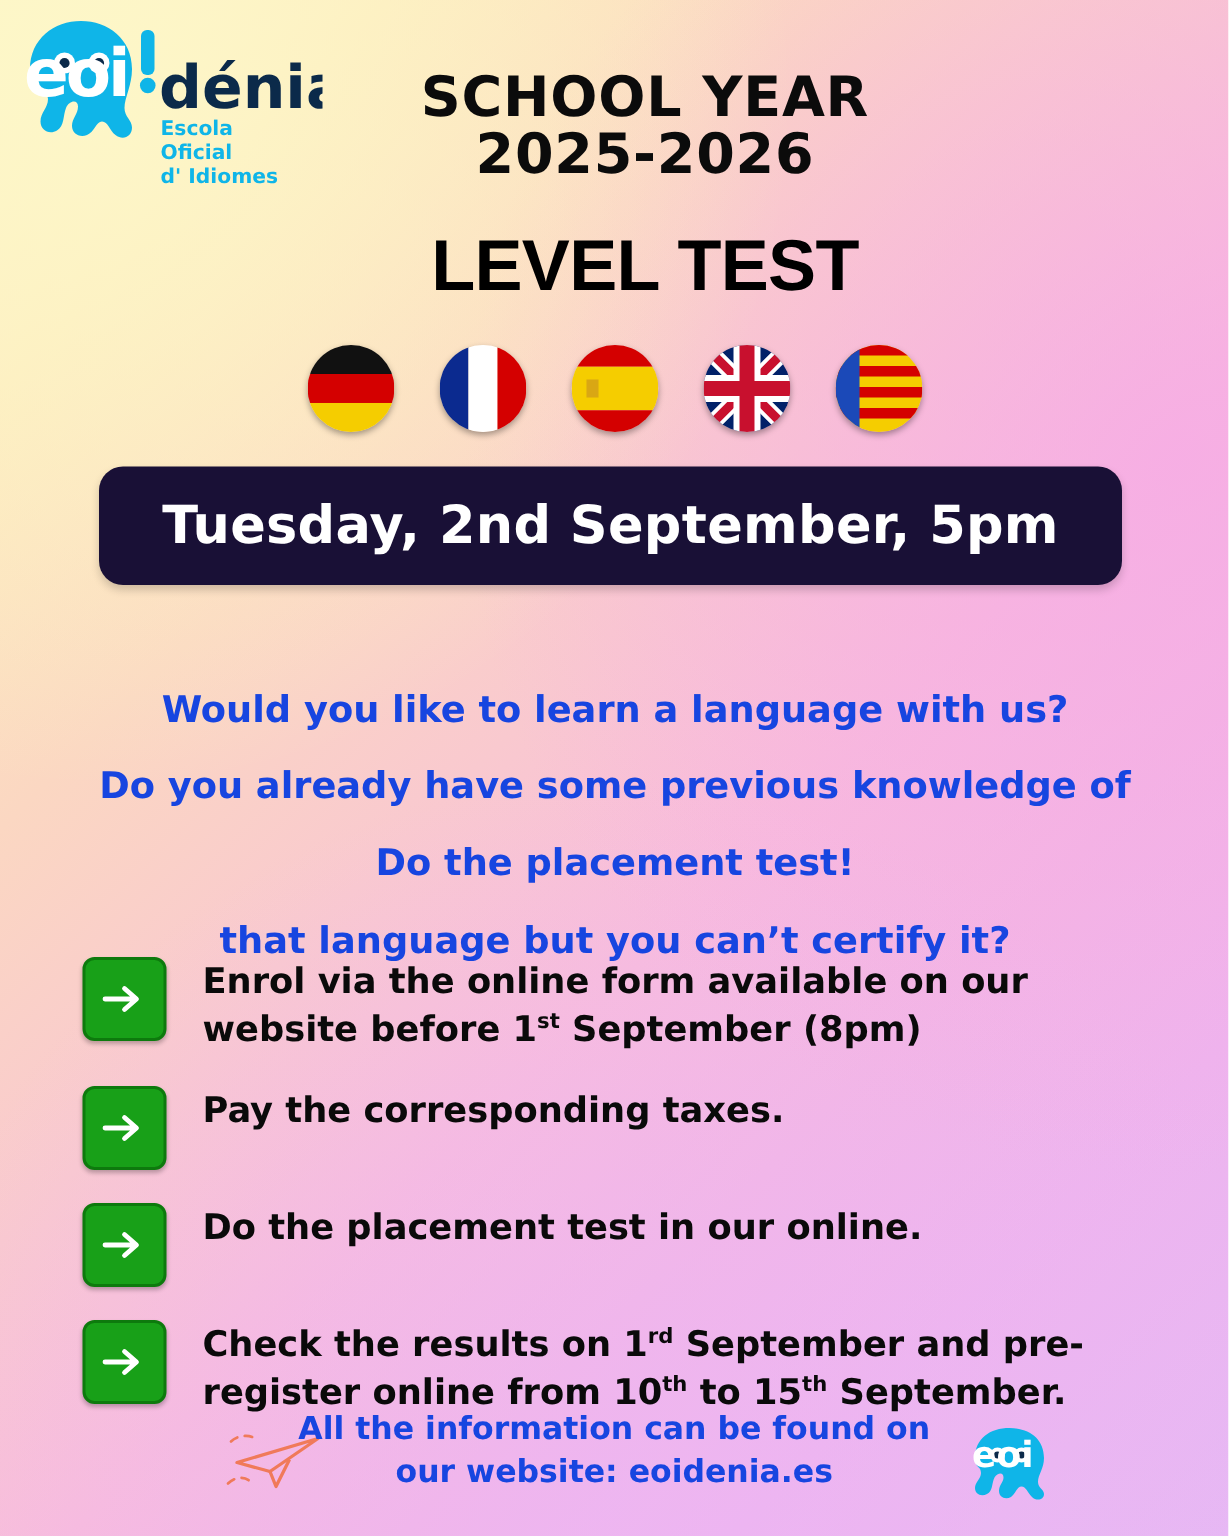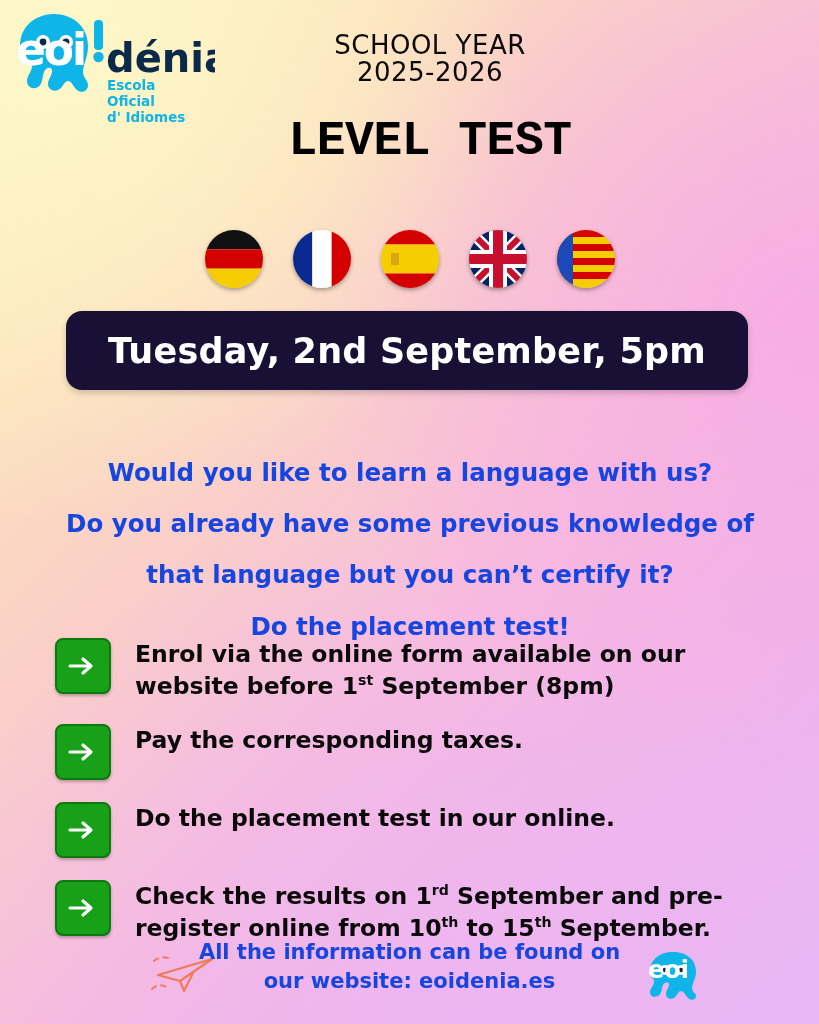--- a/index.html
+++ b/index.html
@@ -53,29 +53,29 @@
   
   .heading-block {
     position: absolute;
     left: 215px;
     top: 32px;
     width: 430px;
     text-align: center;
   }
   .school-year {
     font-family: "DejaVu Sans", sans-serif;
-    font-weight: normal;
-    font-size: 26px;
+    font-weight: bold;
+    font-size: 37px;
     line-height: 1.03;
     letter-spacing: 0.5px;
     color: #0b0b0b;
-    margin: 0;
+    margin: 14px;
   }
   .level-test {
-    font-family: Liberation Mono, monospace;
+    font-family: Liberation Sans, sans-serif;
     font-weight: bold;
     font-size: 48px;
     letter-spacing: -0.5px;
     color: #000;
     margin: 28px 0 0 0;
   }
 
   
   .flags {
     position: absolute;
@@ -293,22 +293,22 @@
     </div>
   </div>
 
   <div class="date-banner">
     <span class="date-text">Tuesday, 2nd  September, 5pm</span>
   </div>
 
   <div class="intro">
     <p>Would you like to learn a language with us?</p>
     <p>Do you already have some previous knowledge of</p>
+    <p>Do the placement test!</p>
     <p>that language but you can’t certify it?</p>
-    <p>Do the placement test!</p>
   </div>
 
   <div class="steps">
     <div class="step">
       <span class="arrow-box">
         <svg width="30" height="20" viewBox="0 0 30 20">
             <path d="M2 10 H22 M15 3 L23 10 L15 17" stroke="#ffffff" stroke-width="3.2" fill="none" stroke-linecap="round" stroke-linejoin="round"></path>
           </svg>
       </span>
       <span class="step-text" id="step-text-1"><span>Enrol via the online form available on our website before 1</span><sup>st</sup><span> September (8pm)</span></span>

